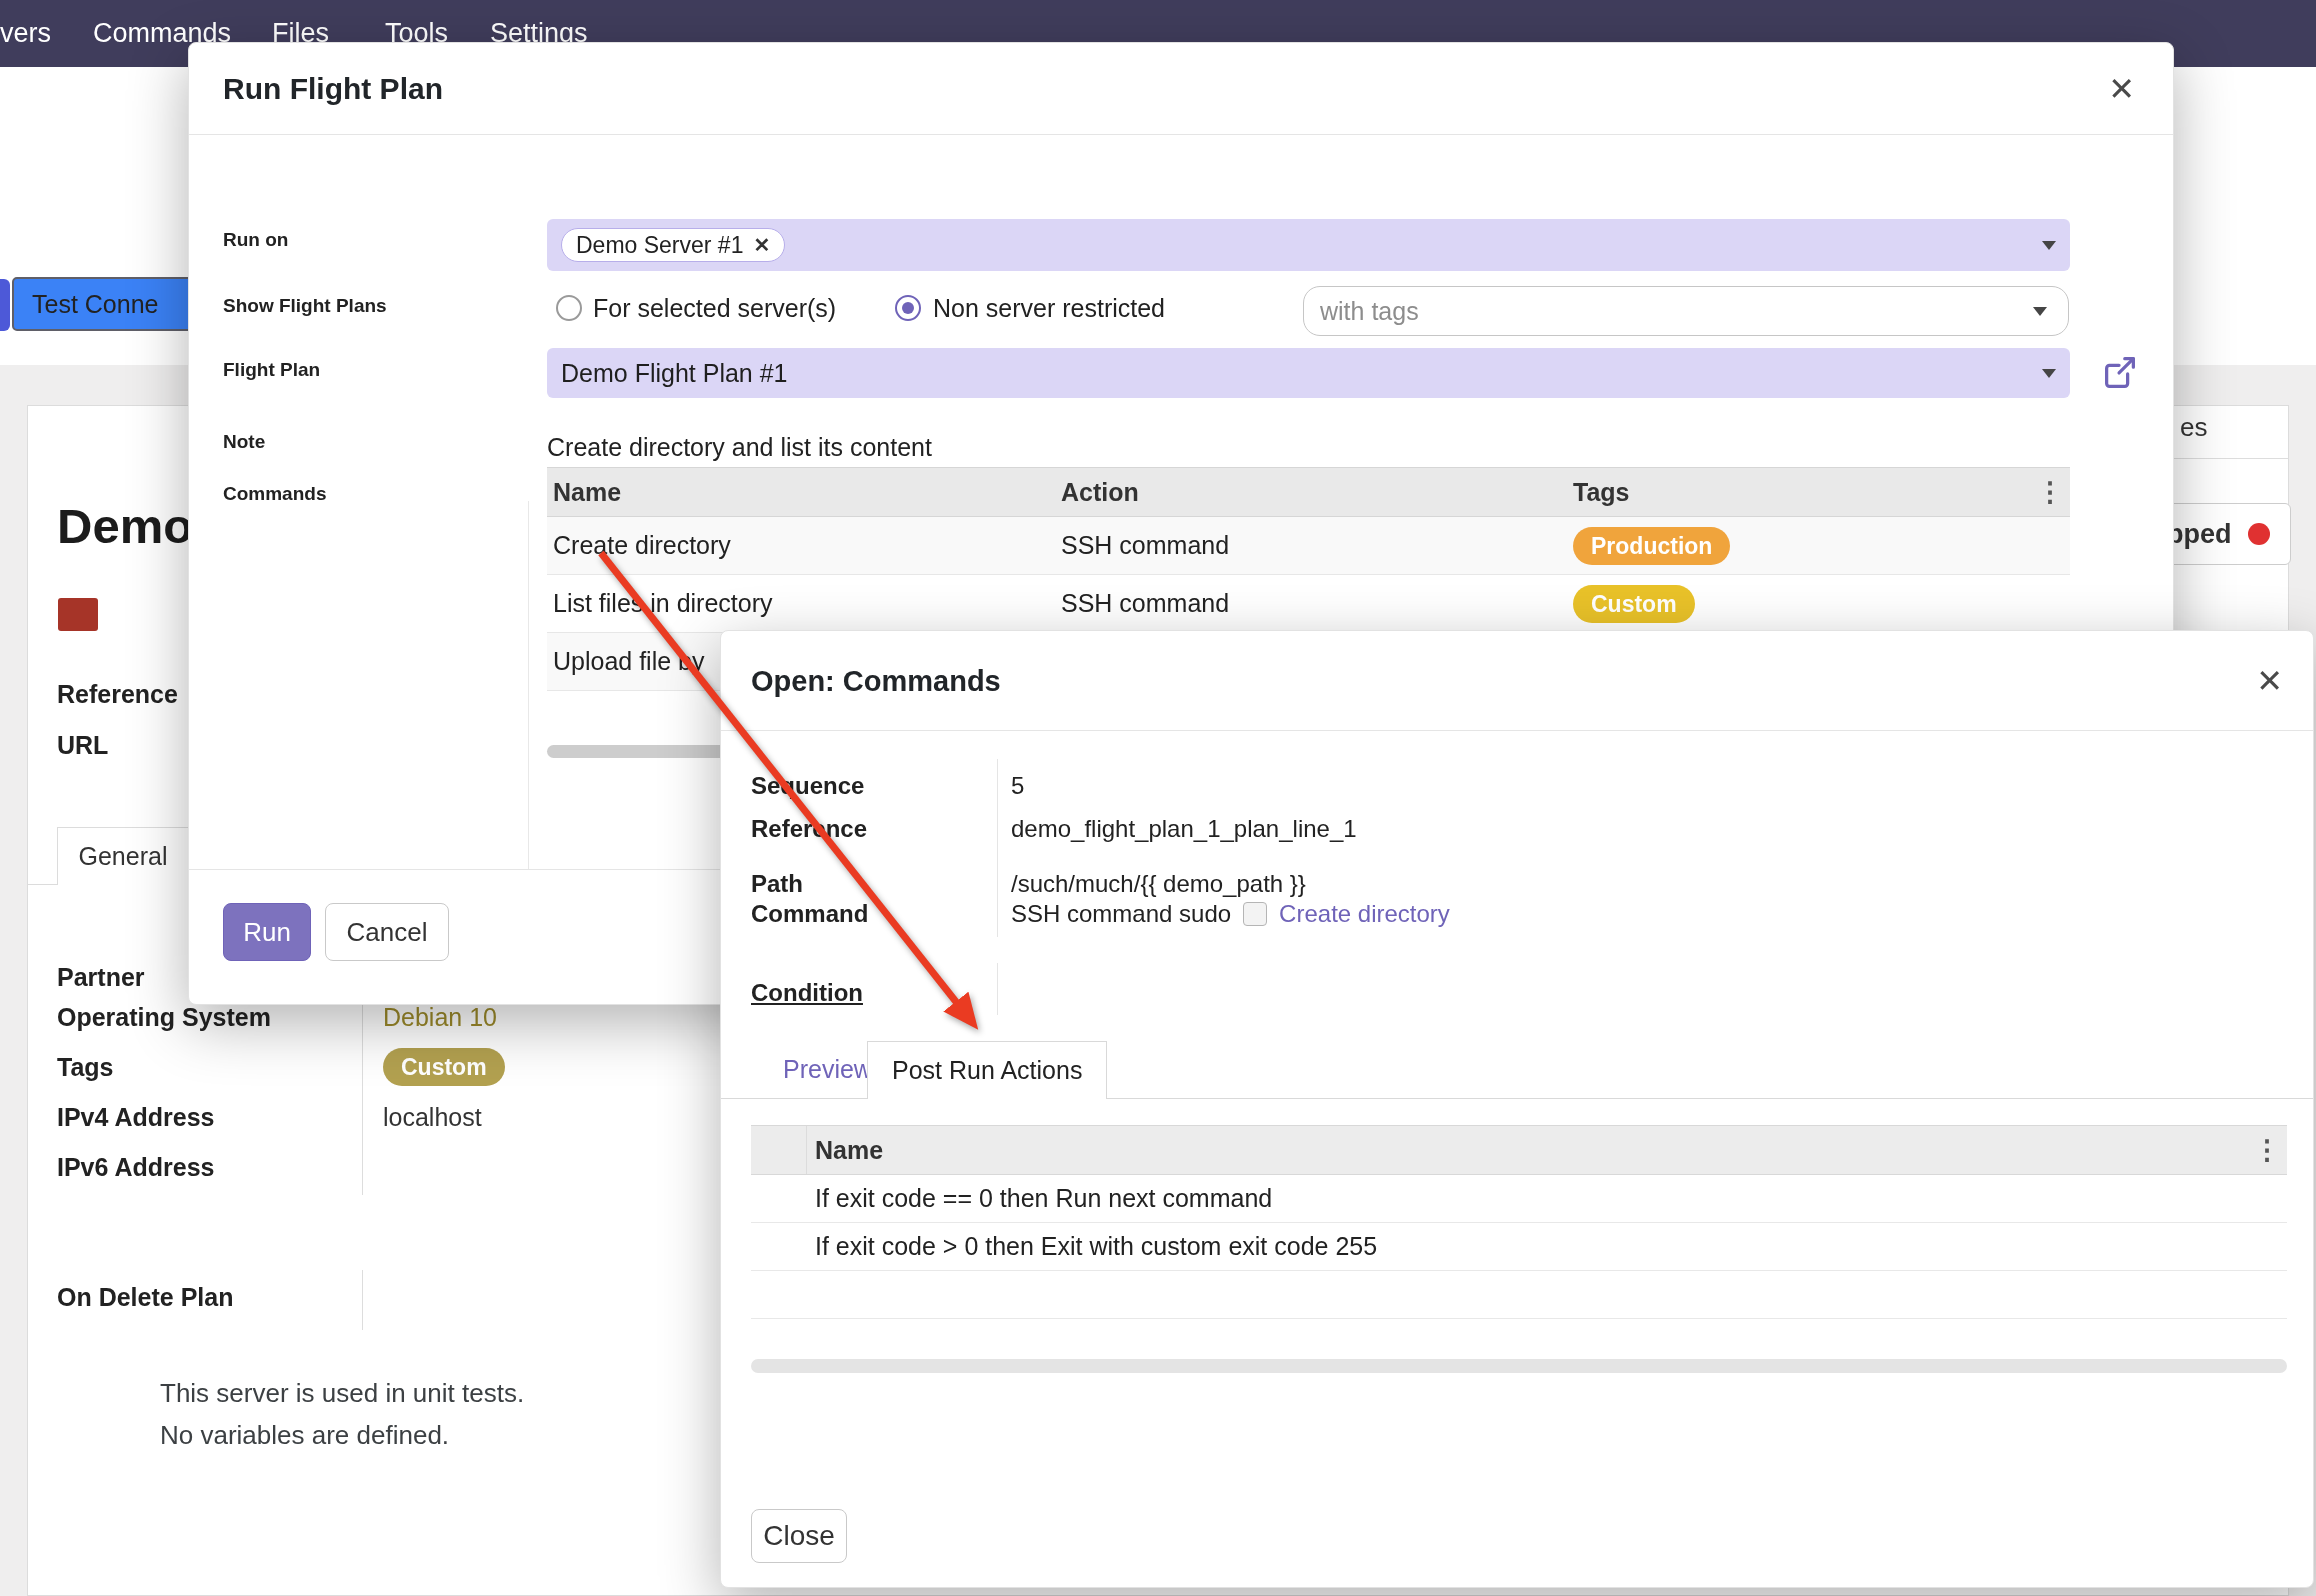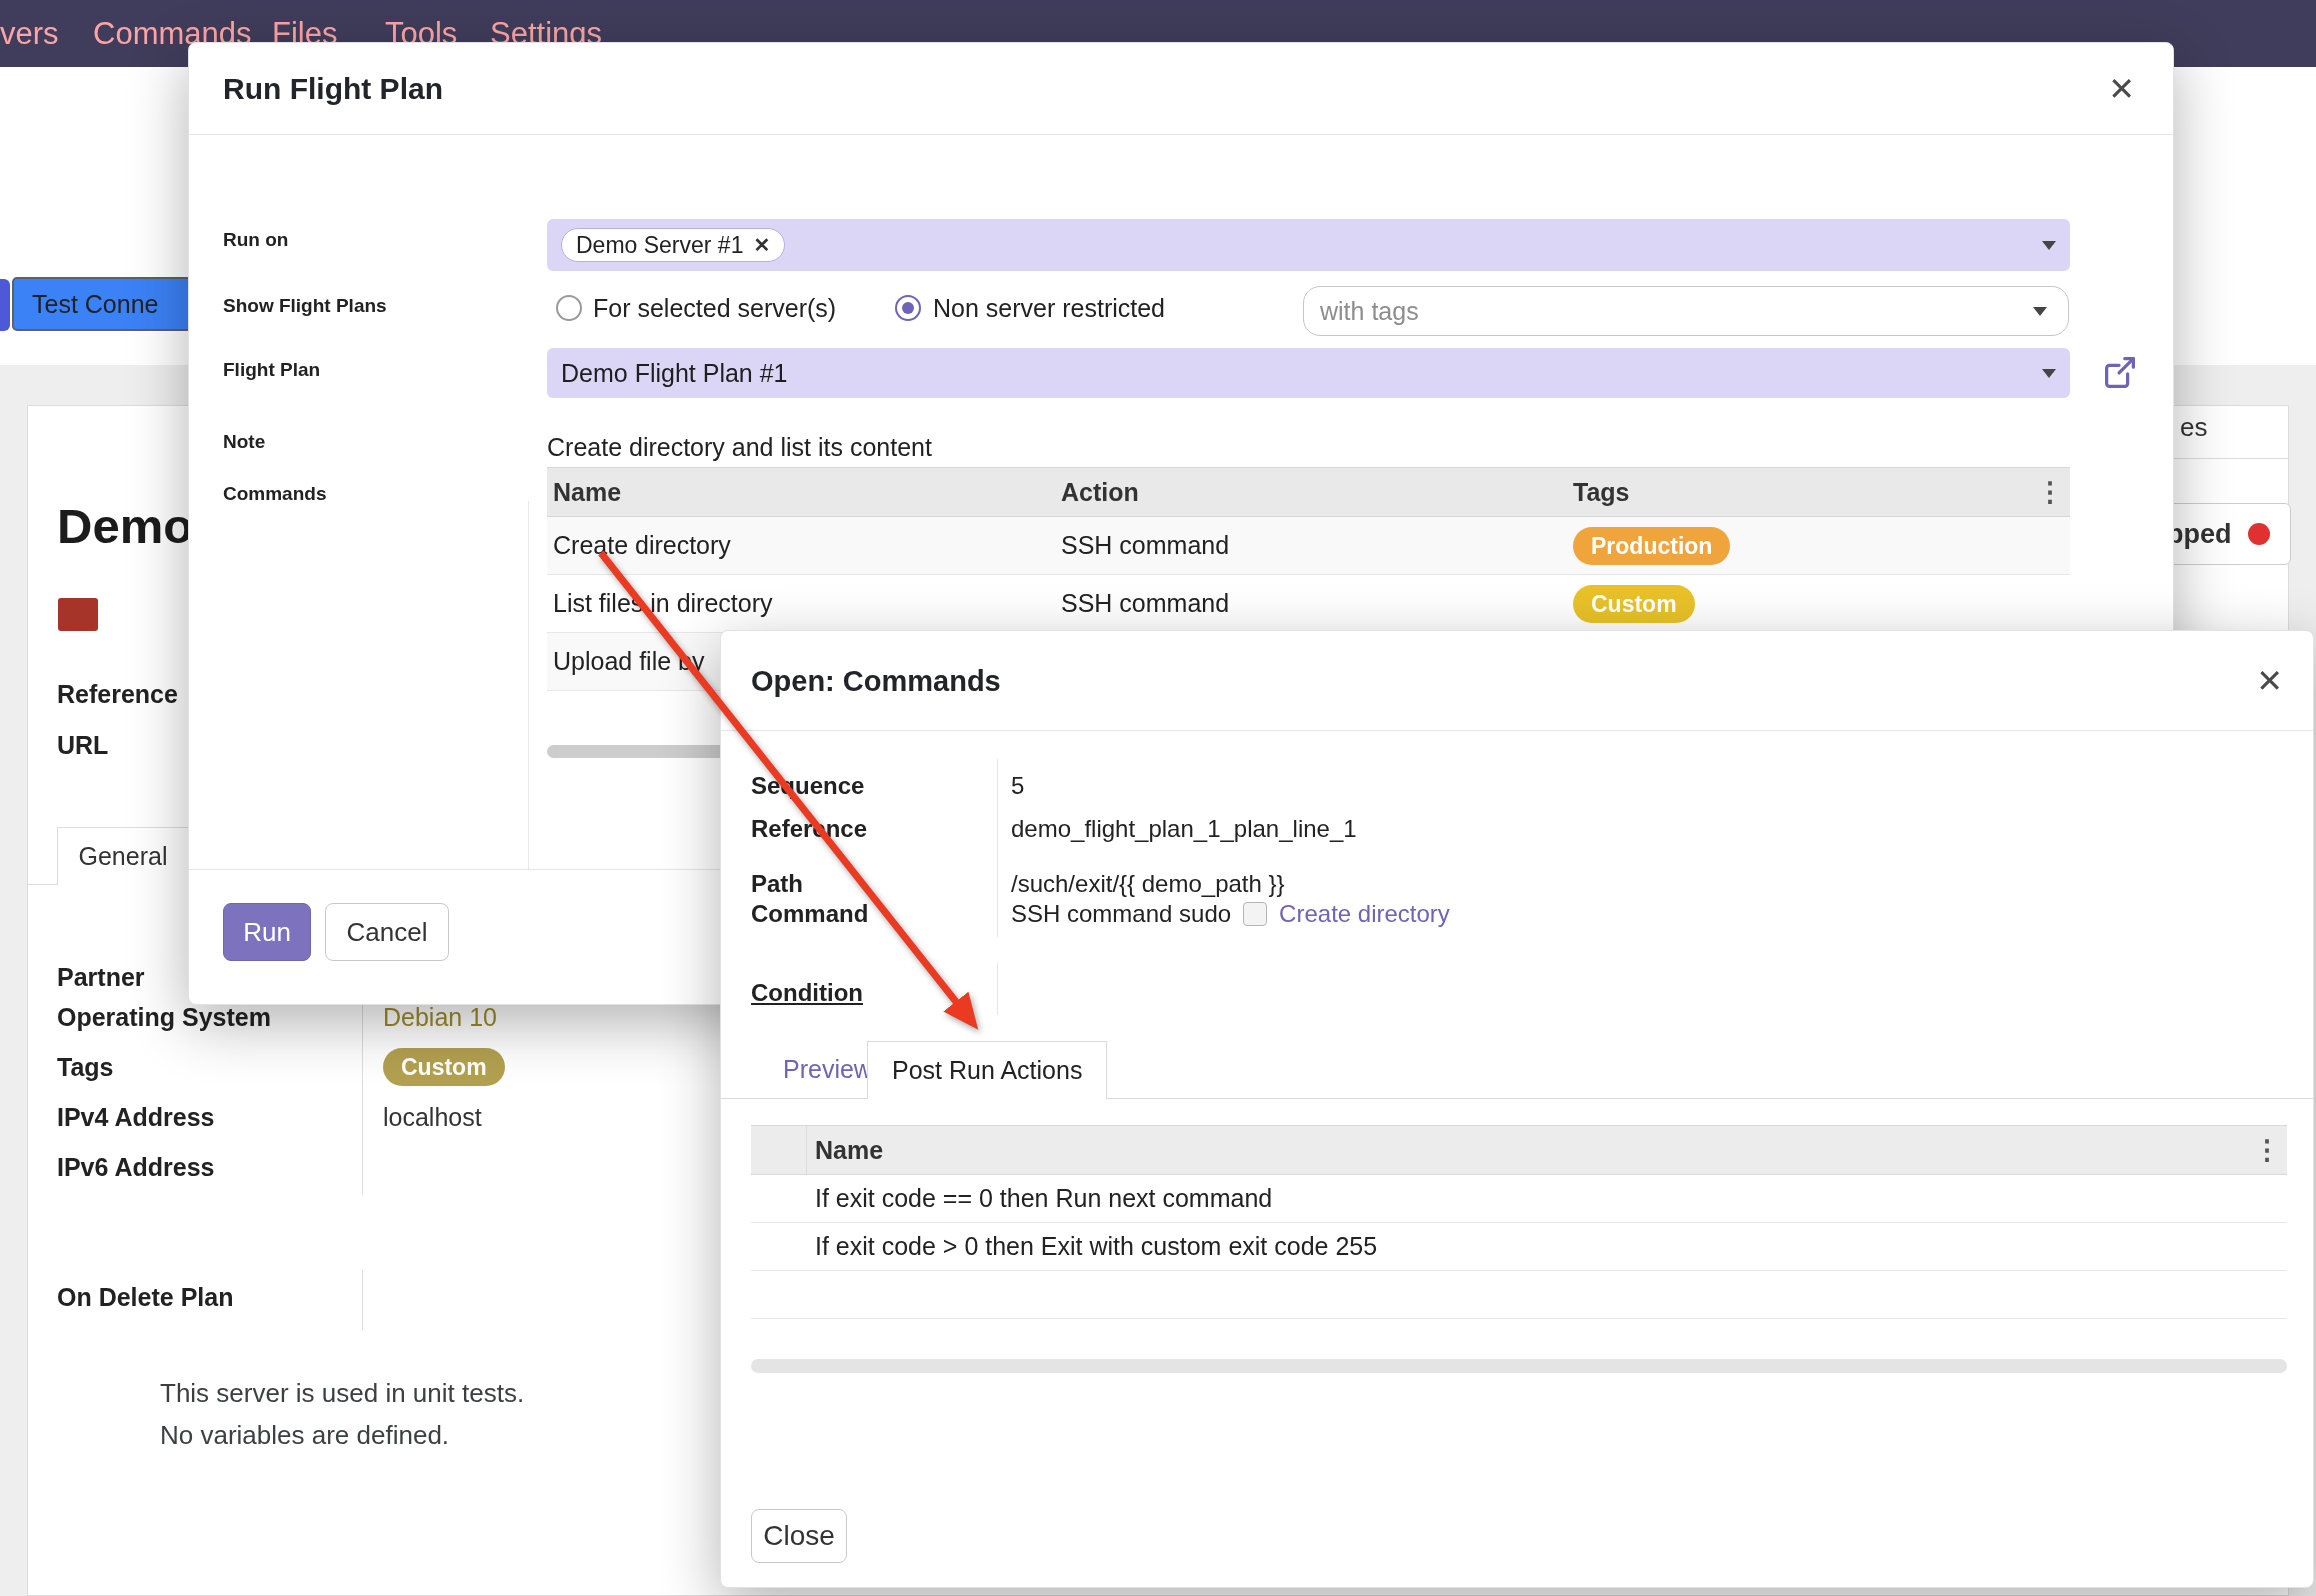--- a/index.html
+++ b/index.html
@@ -2,21 +2,21 @@
 <html><head>
 <meta charset="utf-8">
 <style>
   * { margin:0; padding:0; box-sizing:border-box; }
   html,body { width:2316px; height:1596px; }
   body { font-family:"Liberation Sans", sans-serif; color:#212529; }
   #page { position:relative; width:2316px; height:1596px; overflow:hidden; background:#fff; }
 
   
   #navbar { position:absolute; top:0; left:0; width:100%; height:67px; background:#403d5c; z-index:1; }
-  .nav-item { position:absolute; top:0; line-height:67px; font-size:31px; color:#fca5a5; white-space:nowrap; cursor:pointer; }
+  .nav-item { position:absolute; top:0; line-height:67px; font-size:27px; color:#ffffff; white-space:nowrap; cursor:pointer; }
 
   
   #content-bg { position:absolute; left:0; top:365px; width:100%; height:1231px; background:#efeeee; z-index:0; }
   #sheet { position:absolute; left:27px; top:405px; width:2262px; height:1191px; background:#fff; border:1px solid #dcdcdc; z-index:1; }
   .bg-el { position:absolute; z-index:2; }
   #blue-sliver { left:-12px; top:279px; width:22px; height:52px; background:#4d59d8; border-radius:6px; }
   #test-conn { left:12px; top:277px; width:260px; height:54px; background:#3b82f6; border:2px solid #5f5f68; border-radius:5px; font-size:25px; color:#222; text-align:left; padding-left:18px; line-height:50px; white-space:nowrap; overflow:hidden; cursor:pointer; }
   #bg-title { left:57px; top:498px; font-size:49px; font-weight:bold; color:#1c1c1c; white-space:nowrap; }
   #swatch { left:58px; top:598px; width:40px; height:33px; background:#a63428; border-radius:3px; }
   .bg-lbl { font-size:25px; font-weight:bold; color:#222; white-space:nowrap; }
@@ -253,21 +253,21 @@
     <div class="f-row" style="top:135px;">
       <span class="f-lab">Sequence</span>
       <span class="f-val">5</span>
     </div>
     <div class="f-row" style="top:178px;">
       <span class="f-lab">Reference</span>
       <span class="f-val">demo_flight_plan_1_plan_line_1</span>
     </div>
     <div class="f-row" style="top:221px;margin-top:12px;">
       <span class="f-lab">Path</span>
-      <span class="f-val">/such/exit/{{ demo_path }}</span>
+      <span class="f-val">/such/much/{{ demo_path }}</span>
     </div>
     <div class="f-row" style="top:263px;">
       <span class="f-lab">Command</span>
       <span class="f-val">SSH command sudo</span>
       <span id="cb-create-dir"></span>
       <span class="f-val plink">Create directory</span>
     </div>
     <div class="flabel" style="left:30px; top:348px; font-size:24px;text-decoration:underline;">Condition</div>
 
     <div id="cmd-vline1"></div>

